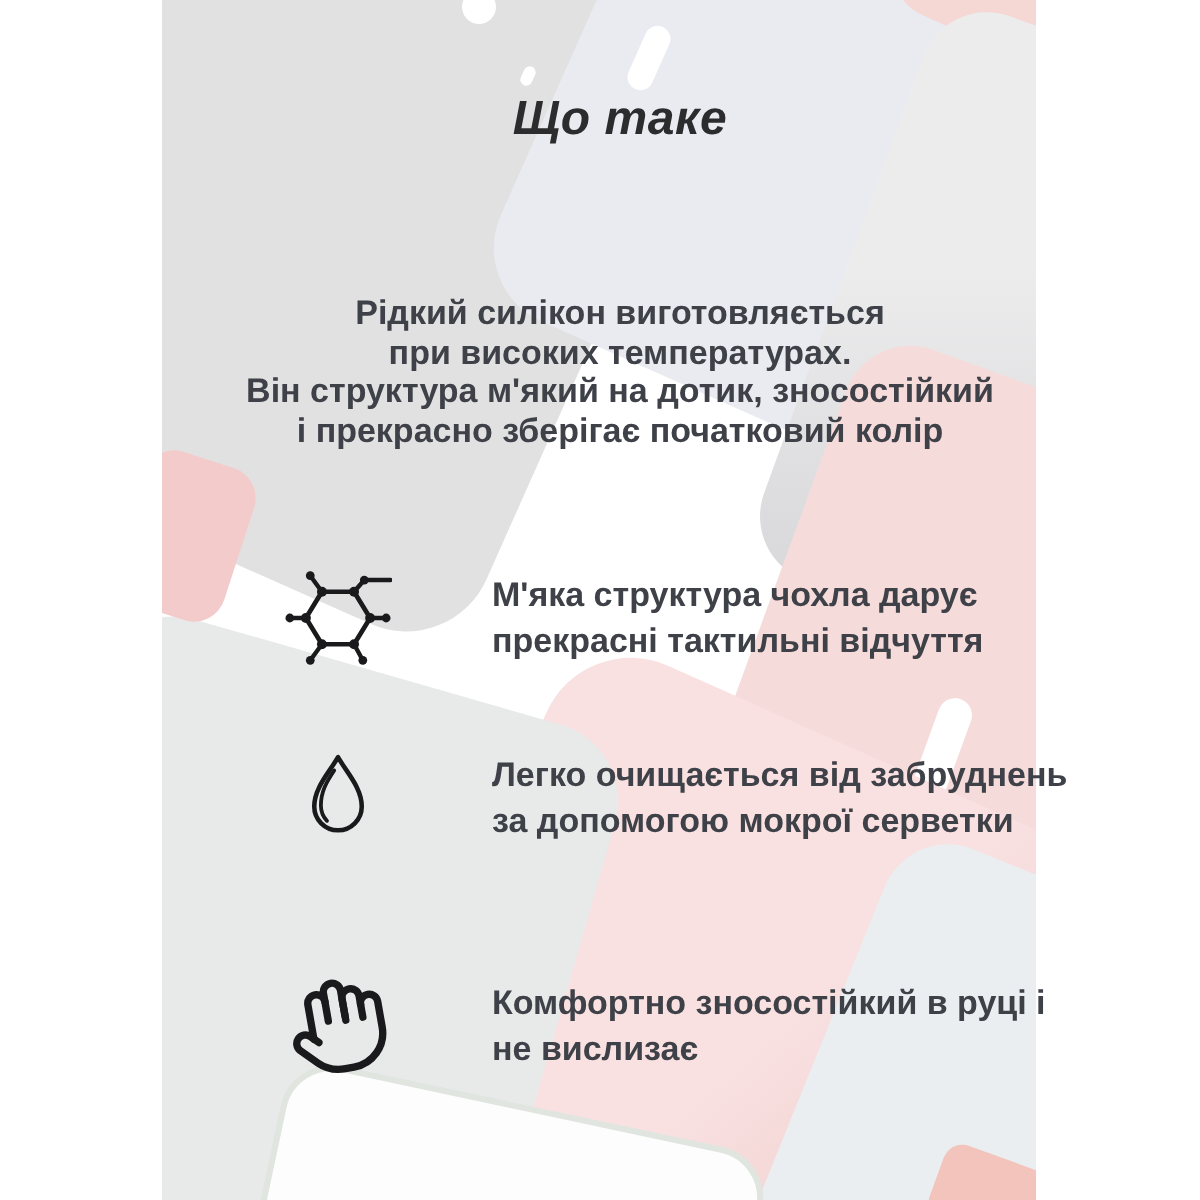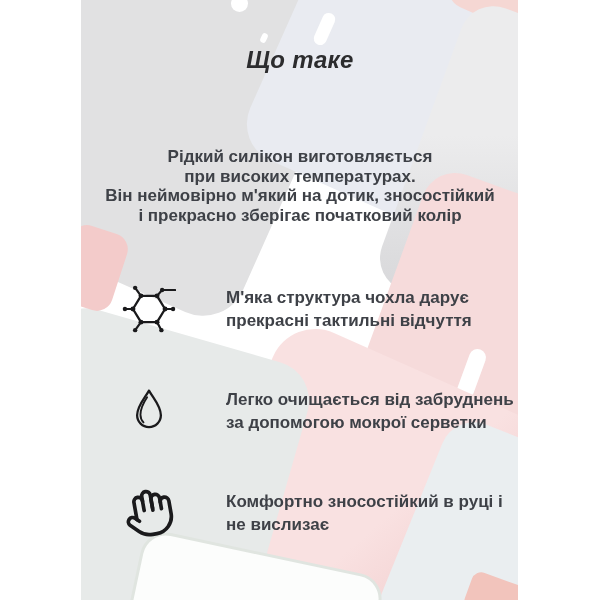--- a/index.html
+++ b/index.html
@@ -20,32 +20,32 @@
   .pill-cutout-mid{left:382px;top:348px;width:17px;height:52px;background:#ffffff;border-radius:9px;transform:rotate(20deg);}
   .dot-dark{left:319px;top:396px;width:6px;height:6px;background:#55504f;border-radius:50%;}
   .case-pink-big{left:130px;top:365px;width:320px;height:330px;background:linear-gradient(115deg,#f9e1e1 50%,#f3d3d3 70%,#dfb9bb 88%,#d8b0b2);border-radius:46px;transform:rotate(24deg);}
   .case-teal{left:-70px;top:330px;width:270px;height:310px;background:#e7eae9;border-radius:40px;transform:rotate(16deg);}
   .case-blue-corner{left:320px;top:450px;width:250px;height:240px;background:#eaeef0;border-radius:34px;transform:rotate(22deg);}
   .case-salmon{left:385px;top:582px;width:80px;height:40px;background:#f2c4bc;border-radius:10px;transform:rotate(20deg);}
   .case-white-bottom{left:50px;top:552px;width:240px;height:110px;background:#fcfdfc;border:3px solid #e0e5e0;border-radius:26px;transform:rotate(12deg);}
   .case-pink-left{left:-18px;top:228px;width:58px;height:80px;background:#f3cbca;border-radius:16px;transform:rotate(18deg);}
 
   
-  .content{position:absolute;inset:0;z-index:2;}
+  .content{position:absolute;inset:0;z-index:2;margin-left:20px;}
   .title{position:absolute;top:46px;left:0;width:100%;text-align:center;
          font-style:italic;font-weight:bold;font-size:24px;line-height:27px;
          color:#2c2c2e;letter-spacing:.3px;}
   .intro{position:absolute;top:147px;left:0;width:100%;text-align:center;
          font-weight:bold;font-size:17px;line-height:19.5px;color:#3e4147;
          white-space:pre-line;}
   .feature{position:absolute;left:118px;display:flex;align-items:center;}
   .feature .f-icon{width:62px;margin-right:46px;display:flex;justify-content:center;align-items:center;}
   .feature .f-text{font-weight:bold;font-size:17px;line-height:23px;color:#3e4147;white-space:pre-line;text-align:left;}
   .feature-1{top:276px;height:66px;}
-  .feature-2{top:379px;height:64px;}
+  .feature-2{top:367px;height:64px;}
   .feature-3{top:482px;height:62px;}
   svg{display:block;}
   .stroke{stroke:#1a1a1c;fill:none;stroke-linecap:round;stroke-linejoin:round;}
   .fill{fill:#1a1a1c;stroke:none;}
 </style>
 </head>
 <body>
 
 <div class="page">
 
@@ -69,21 +69,21 @@
   </div>
 
   <div class="content">
 
     <div class="title">
       <div>Що таке</div>
     </div>
 
     <div class="intro">Рідкий силікон виготовляється
 при високих температурах.
-Він неймовірно м'який на дотик, зносостійкий
+Він структура м'який на дотик, зносостійкий
 і прекрасно зберігає початковий колір</div>
 
     <div class="feature feature-1">
       <span class="f-icon">
         <svg width="54" height="64" viewBox="0 0 74 68">
           <polygon class="stroke" stroke-width="3.2" points="15,34 26,16 48,16 59,34 48,52 26,52"></polygon>
           <circle class="fill" cx="15" cy="34" r="3.4"></circle>
           <circle class="fill" cx="26" cy="16" r="3.4"></circle>
           <circle class="fill" cx="48" cy="16" r="3.4"></circle>
           <circle class="fill" cx="59" cy="34" r="3.4"></circle>

